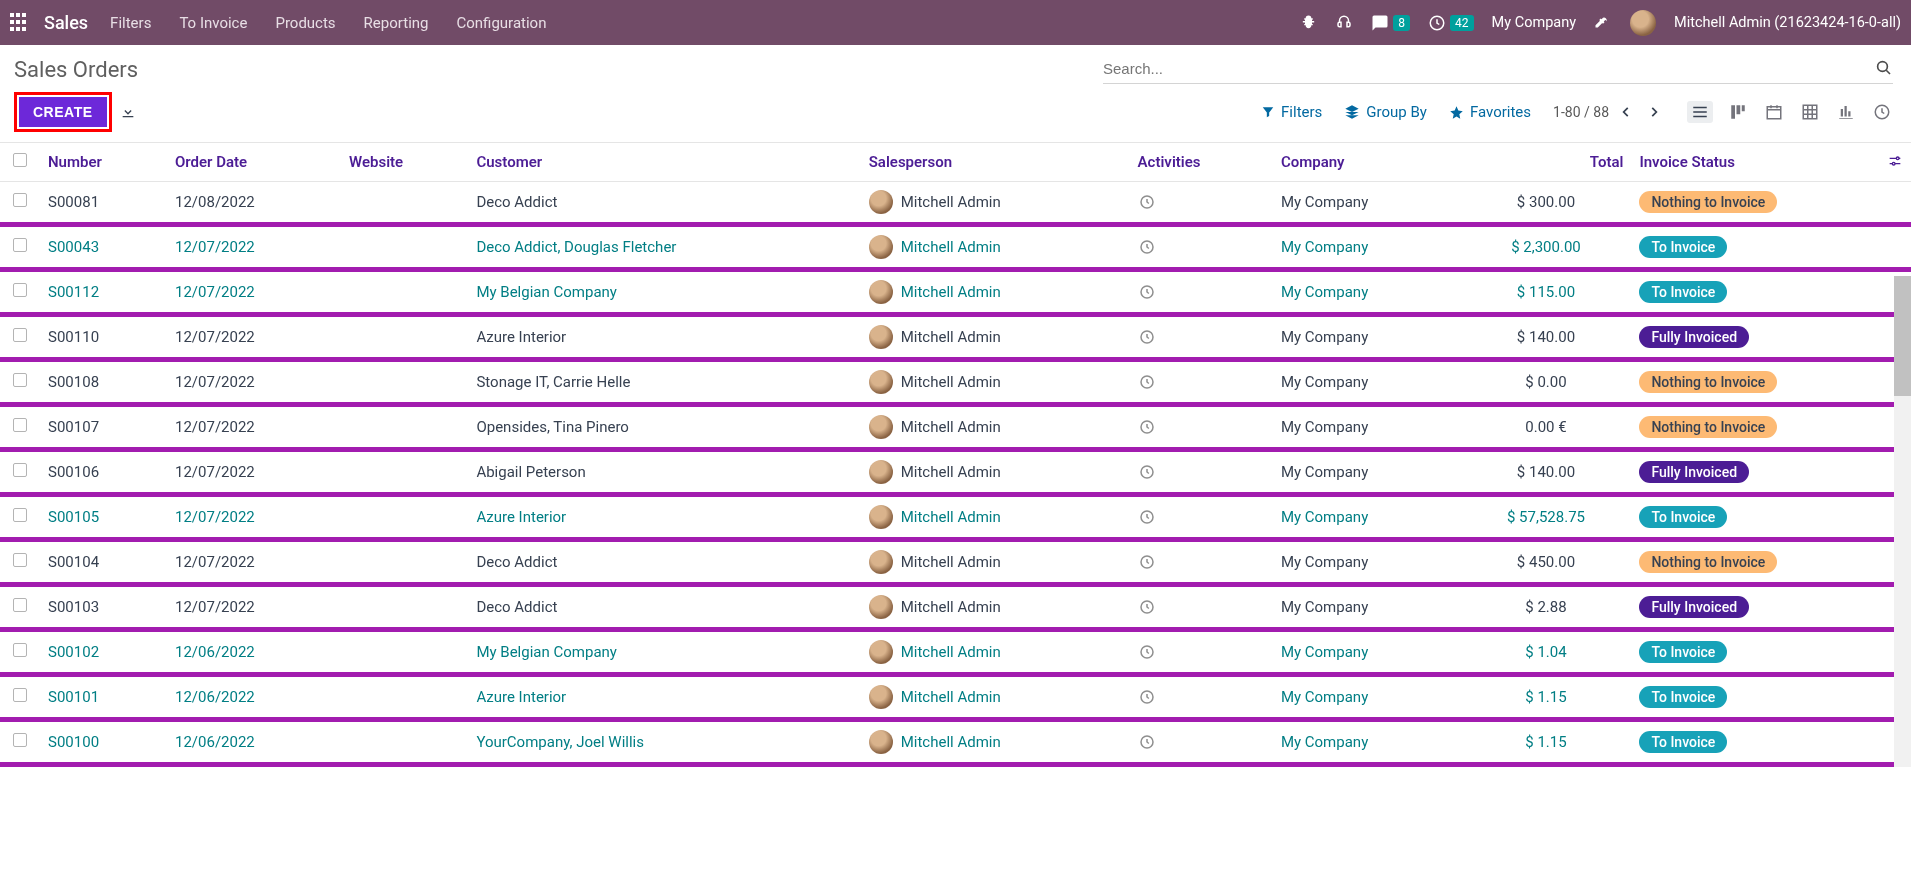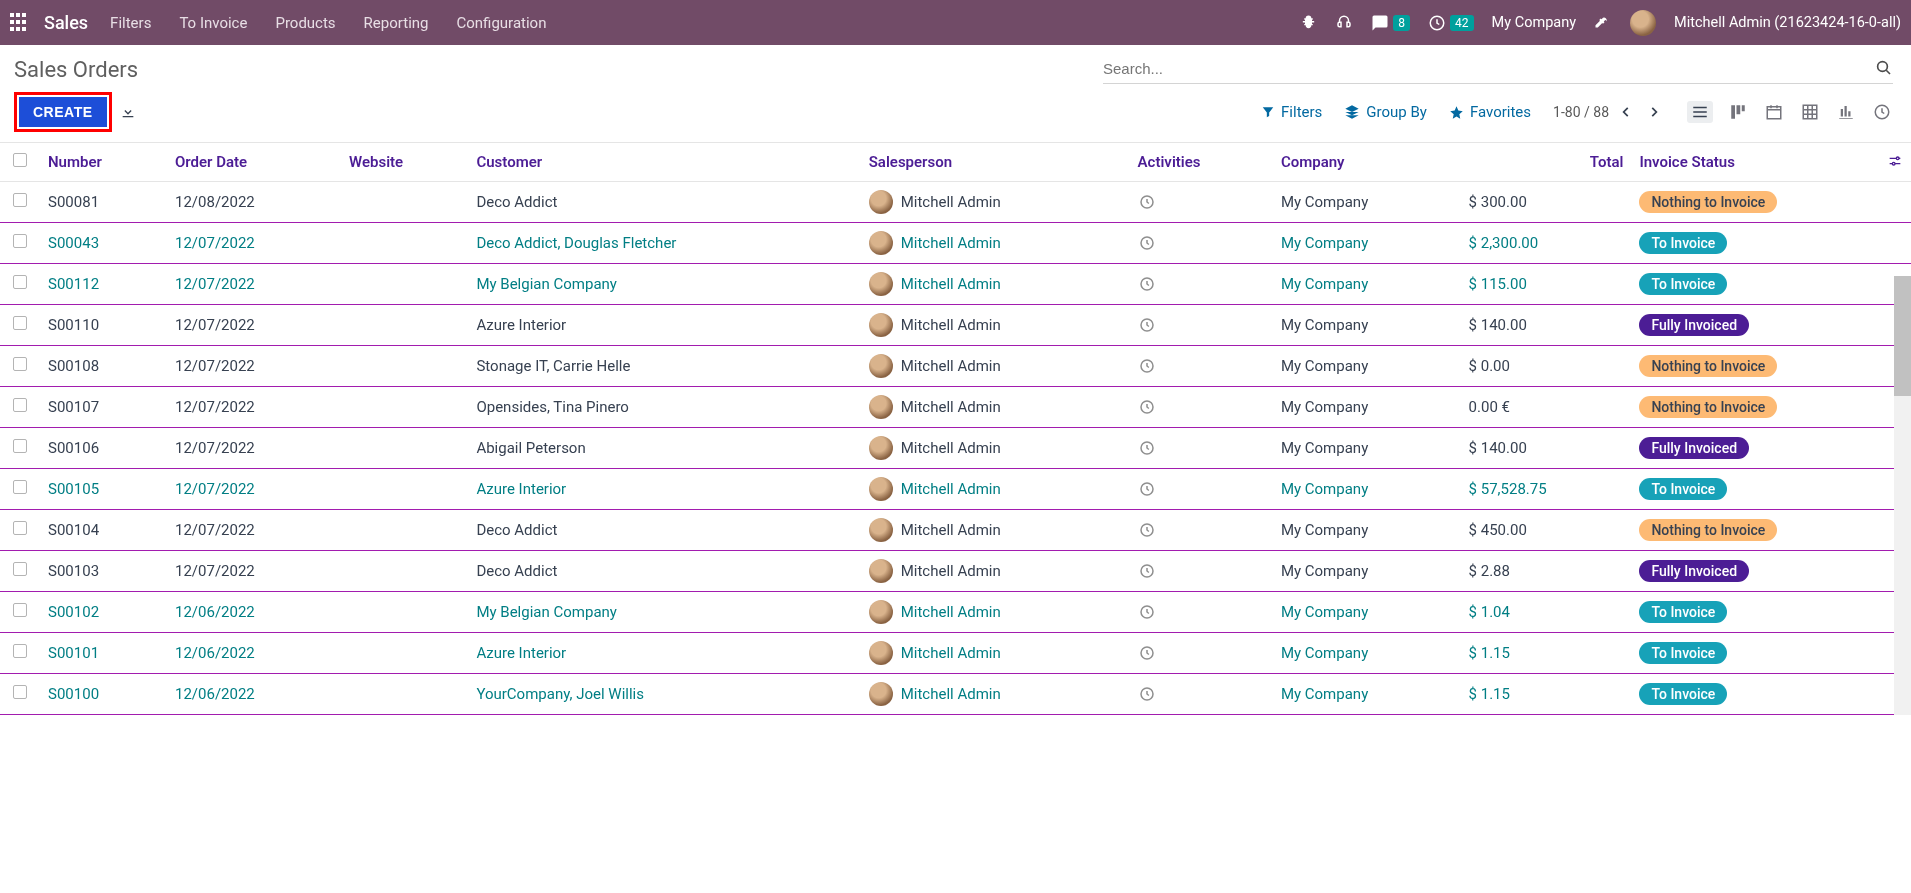--- a/index.html
+++ b/index.html
@@ -17,43 +17,43 @@
   .avatar { width: 26px; height: 26px; border-radius: 50%; background: radial-gradient(circle at 40% 35%, #d9b38c 35%, #8a6343 70%); display: inline-block; }
   .user-name { font-size: 14.5px; }
   .header-row { display: flex; align-items: flex-start; padding: 12px 18px 0 14px; }
   .page-title { font-size: 22px; color: #5f5f5f; font-weight: 400; }
   .header-right { flex: 1; margin-left: auto; max-width: 790px; display:flex; flex-direction:column; align-items:flex-start; }
   .search-wrap { width: 100%; display:flex; align-items:center; border-bottom: 1px solid #d4d4d4; padding: 2px 0 6px; }
   .search-input { border: none; outline: none; font-size: 15px; color: #666; flex: 1; background: transparent; }
   .search-icon { color: #4c4c4c; cursor:pointer; }
   .toolbar-row { display: flex; align-items: center; padding: 8px 18px 10px 14px; }
   .create-wrap { display:flex; align-items:center; gap: 8px; }
-  .create-btn { background: #1d4ed8; color: #fff; border: none; padding: 7px 14px; font-weight: 700; font-size: 14px; cursor: pointer; letter-spacing: 0.5px; }
+  .create-btn { background: #6d28d9; color: #fff; border: none; padding: 7px 14px; font-weight: 700; font-size: 14px; cursor: pointer; letter-spacing: 0.5px; }
   .create-highlight { border: 3px solid #ff0000; display:inline-block; padding:2px; }
   .download-icon { color: #374151; cursor: pointer; }
   .toolbar-right { margin-left:auto; display:flex; align-items:center; gap: 22px; }
   .filter-group { display:flex; gap: 22px; }
   .filter-btn { display:inline-flex; align-items:center; gap:6px; color:#0369a1; cursor:pointer; font-size:15px; }
   .pager { display:inline-flex; align-items:center; gap:6px; color:#595959; font-size:14px; }
   .pager-arrow { color:#374151; cursor:pointer; padding:0 4px; }
   .view-switcher { display:flex; gap:14px; }
   .view-btn { color:#74747c; cursor:pointer; padding: 2px; }
   .view-btn.active { color:#374151; background:#eceef0; border-radius:3px; padding:2px 4px; }
   table { width: 100%; border-collapse: collapse; }
   thead th { text-align: left; font-weight: 600; font-size: 15px; color: #4c1d95; padding: 10px 8px; border-bottom: 1px solid #e5e5e5; border-top: 1px solid #e5e5e5; background:#fff; white-space:nowrap; }
   thead th.right { text-align:right; }
-  tbody tr { border-bottom: 1px solid #a21caf; }
+  tbody tr { border-bottom: 5px solid #a21caf; }
   tbody td { padding: 8px 8px; font-size: 15px; vertical-align: middle; white-space:nowrap; }
   .checkbox-cell { width: 40px; text-align:center; }
   .chk { width: 14px; height: 14px; border: 1px solid #b4b4b4; display:inline-block; border-radius:2px; cursor:pointer; }
   .link-teal { color: #017e84; cursor:pointer; }
   .salesperson-cell { display:flex; align-items:center; gap:8px; }
   .avatar-sm { width:24px; height:24px; border-radius:50%; background: radial-gradient(circle at 40% 35%, #d9b38c 35%, #8a6343 70%); display:inline-block; }
   .clock-icon-wrap { color:#8f8f8f; cursor:pointer; }
-  .col-total { text-align:left; }
+  .col-total { text-align:center; }
   .status-badge { border-radius: 14px; padding: 3px 12px; font-size: 14px; font-weight:500; display:inline-block; }
   .status-nothing { background: #fdba74; color: #374151; }
   .status-toinvoice { background: #17a2b8; color: #fff; }
   .status-fully { background: #4c1d95; color: #fff; }
   .scrollbar-fake { position:absolute; right:0; top:134px; width:17px; background:#f1f1f1; height: calc(100% - 134px); }
   .scrollbar-thumb { background:#c1c1c1; width:100%; height:120px; }
   .table-wrap { position:relative; }
   svg { display:block; }
   th .sliders { float:right; }
 </style>

